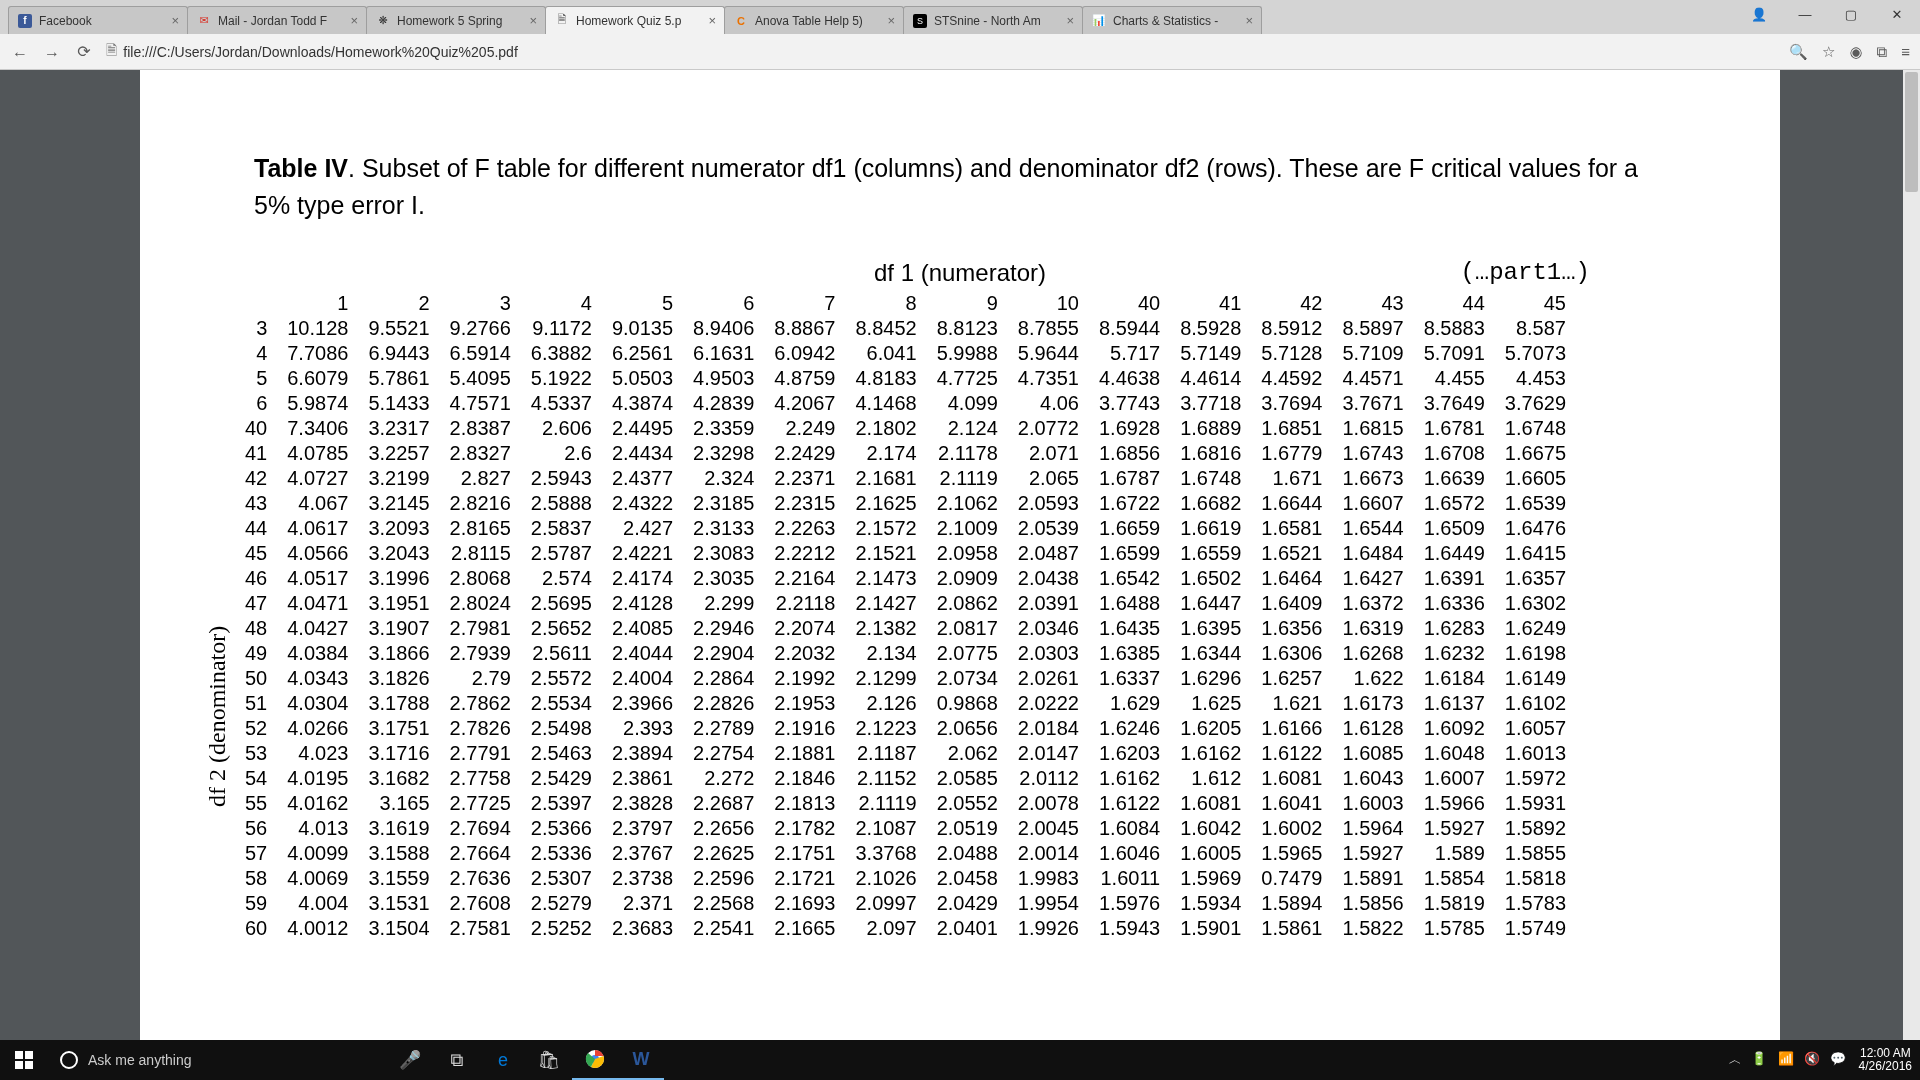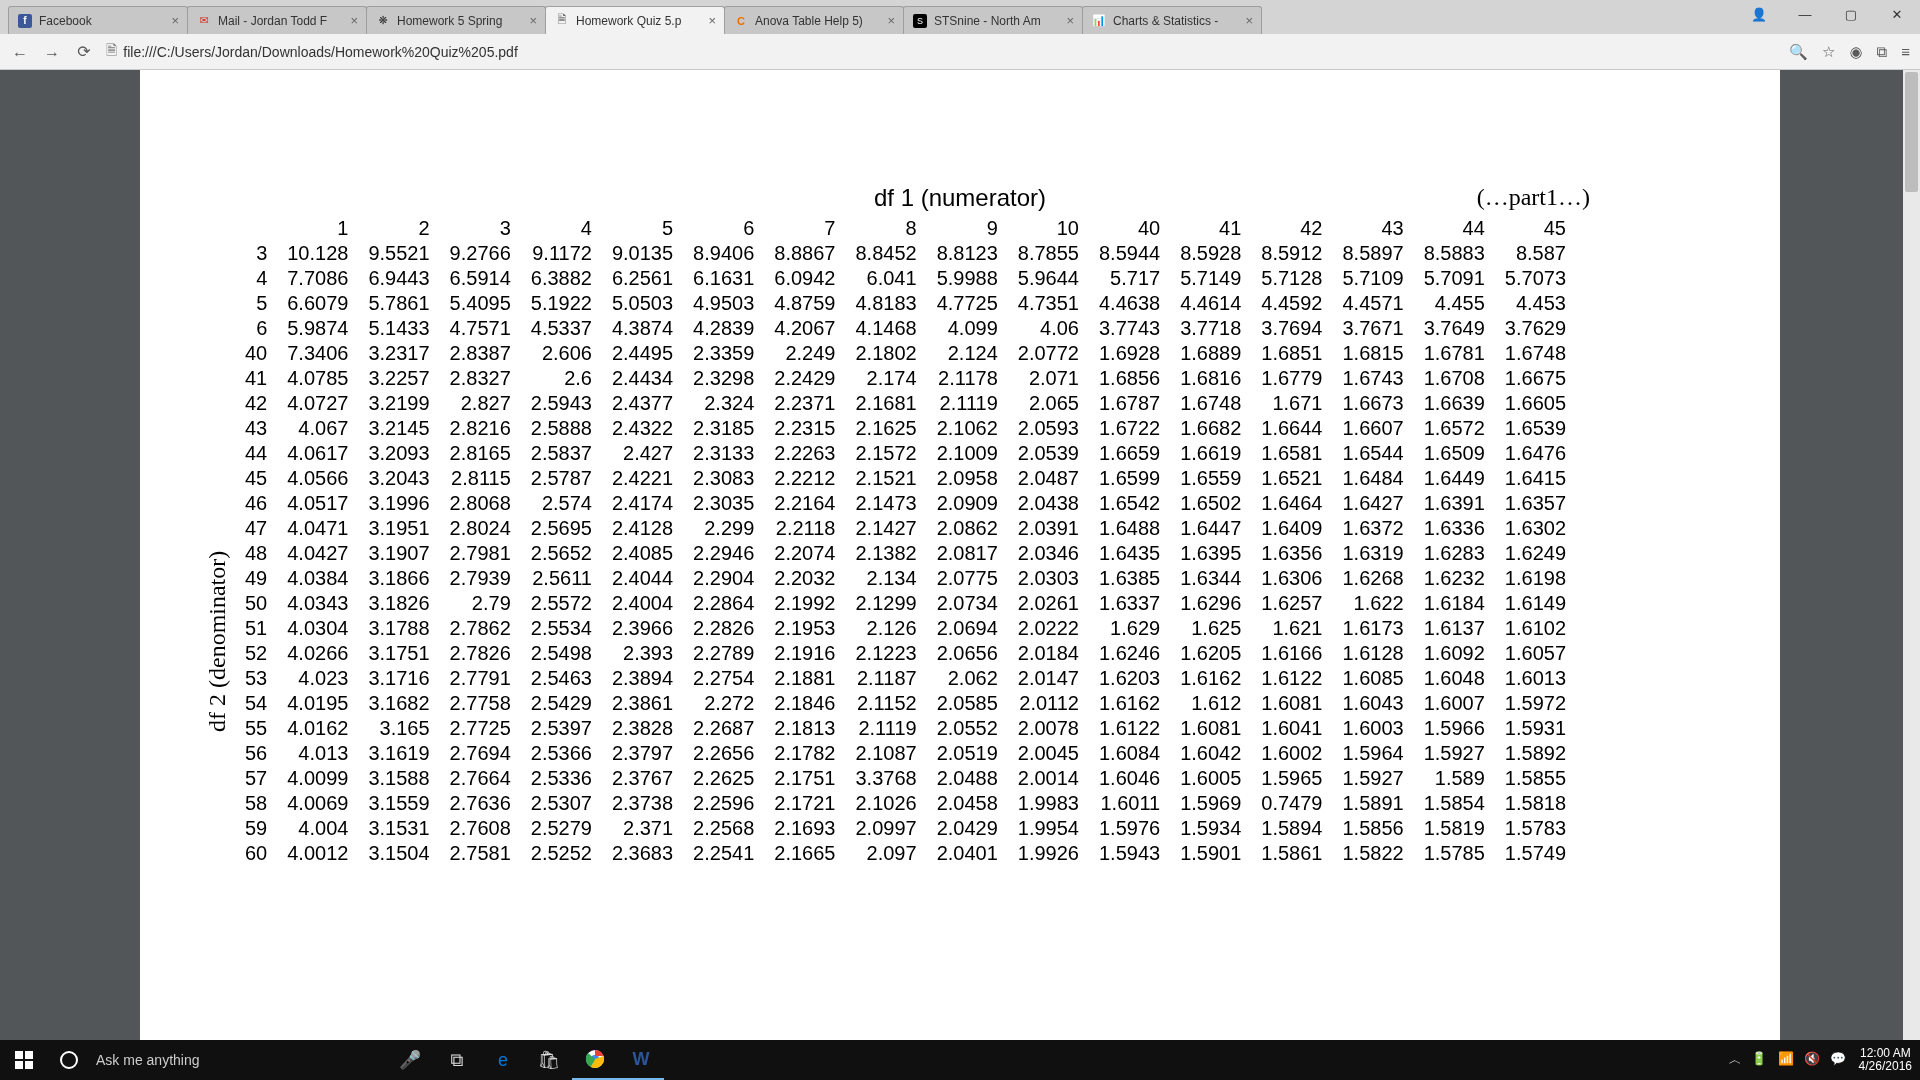--- a/index.html
+++ b/index.html
@@ -15,30 +15,30 @@
 .addrrow{height:36px;background:#f2f2f2;border-bottom:1px solid #c9c9c9;display:flex;align-items:center;padding:0 10px;gap:12px}
 .navbtn{width:20px;height:20px;display:flex;align-items:center;justify-content:center;color:#5a5a5a;cursor:pointer}
 .urlbox{flex:1;display:flex;align-items:center;gap:6px;font-size:14px;color:#333}
 .urlbox .pageicon{color:#777}
 .righticons{display:flex;gap:14px;color:#5a5a5a;font-size:15px}
 .content{height:calc(1080px - 34px - 36px - 40px);overflow:auto;background:#525659;display:flex;justify-content:center}
 .page{background:#fff;width:1640px;min-height:100%;padding:80px 60px 120px 60px;position:relative}
 .caption{font-family:"Times New Roman",serif;font-size:25px;color:#000;line-height:1.45;margin-left:54px;margin-right:40px}
 .caption b{font-weight:bold}
 .axistop{font-family:"Times New Roman",serif;font-size:24px;text-align:center;margin-top:34px;position:relative}
-.part1{position:absolute;right:130px;top:0;font-family:Liberation Serif, serif;font-size:24px}
+.part1{position:absolute;right:130px;top:0;font-family:Liberation Mono, monospace;font-size:24px}
 .tablewrap{display:flex;margin-top:4px}
 .ylab{writing-mode:vertical-rl;transform:rotate(180deg);font-family:"Times New Roman",serif;font-size:24px;text-align:center;padding:0 4px;flex:0 0 auto;margin-top:200px}
 table{border-collapse:collapse;font-family:"Times New Roman",serif;font-size:20px;color:#000}
 th,td{text-align:right;padding:1px 10px;font-weight:normal;white-space:nowrap}
 th{font-weight:normal}
 .taskbar{position:fixed;bottom:0;left:0;right:0;height:40px;background:#101010;display:flex;align-items:center;color:#fff}
 .start{width:48px;height:40px;display:flex;align-items:center;justify-content:center;cursor:pointer}
 .start svg{width:18px;height:18px}
-.search{display:flex;align-items:center;gap:18px;height:40px;padding:0 12px;color:#ccc;font-size:14px;width:340px;cursor:text}
+.search{display:flex;align-items:center;gap:10px;height:40px;padding:0 12px;color:#ccc;font-size:14px;width:340px;cursor:text}
 .search .circ{width:18px;height:18px;border:2px solid #fff;border-radius:50%}
 .tbicon{width:46px;height:40px;display:flex;align-items:center;justify-content:center;cursor:pointer;font-size:18px;color:#ddd}
 .tbicon.active{border-bottom:2px solid #76b9ed}
 .tray{margin-left:auto;display:flex;align-items:center;gap:12px;padding-right:8px;font-size:12px;color:#fff}
 .trayicons{display:flex;gap:10px;font-size:13px;color:#ddd}
 .clock{text-align:center;line-height:1.1;font-size:12px}
 .scrollbar{position:fixed;right:0;top:70px;bottom:40px;width:17px;background:#e9e9e9}
 .scrollthumb{position:absolute;left:2px;right:2px;top:2px;height:120px;background:#bdbdbd;border-radius:2px}
 .fav-fb{background:#3b5998;color:#fff;font-weight:bold;font-size:10px;border-radius:2px;width:14px;height:14px;line-height:14px;text-align:center}
 .fav-mail{color:#d93025}
@@ -108,20 +108,21 @@
   <span>🔍</span>
   <span>☆</span>
   <span>◉</span>
   <span>⧉</span>
   <span>≡</span>
  </div>
 </div>
 
 <div class="content">
  <div class="page">
+  <p class="caption"><b>Table IV</b><span>. Subset of F table for different numerator df1 (columns) and denominator df2 (rows). These are F critical values for a 5% type error I.</span></p>
   <div class="axistop">
    <span>df 1 (numerator)</span>
    <span class="part1">(…part1…)</span>
   </div>
   <div class="tablewrap">
    <div class="ylab">df 2 (denominator)</div>
    <table id="ftable">
           <tbody>
             <tr>
               <th></th>
@@ -430,21 +431,21 @@
             <tr>
               <th>51</th>
               <td>4.0304</td>
               <td>3.1788</td>
               <td>2.7862</td>
               <td>2.5534</td>
               <td>2.3966</td>
               <td>2.2826</td>
               <td>2.1953</td>
               <td>2.126</td>
-              <td>2.0694</td>
+              <td>0.9868</td>
               <td>2.0222</td>
               <td>1.629</td>
               <td>1.625</td>
               <td>1.621</td>
               <td>1.6173</td>
               <td>1.6137</td>
               <td>1.6102</td>
             </tr>
             <tr>
               <th>52</th>

